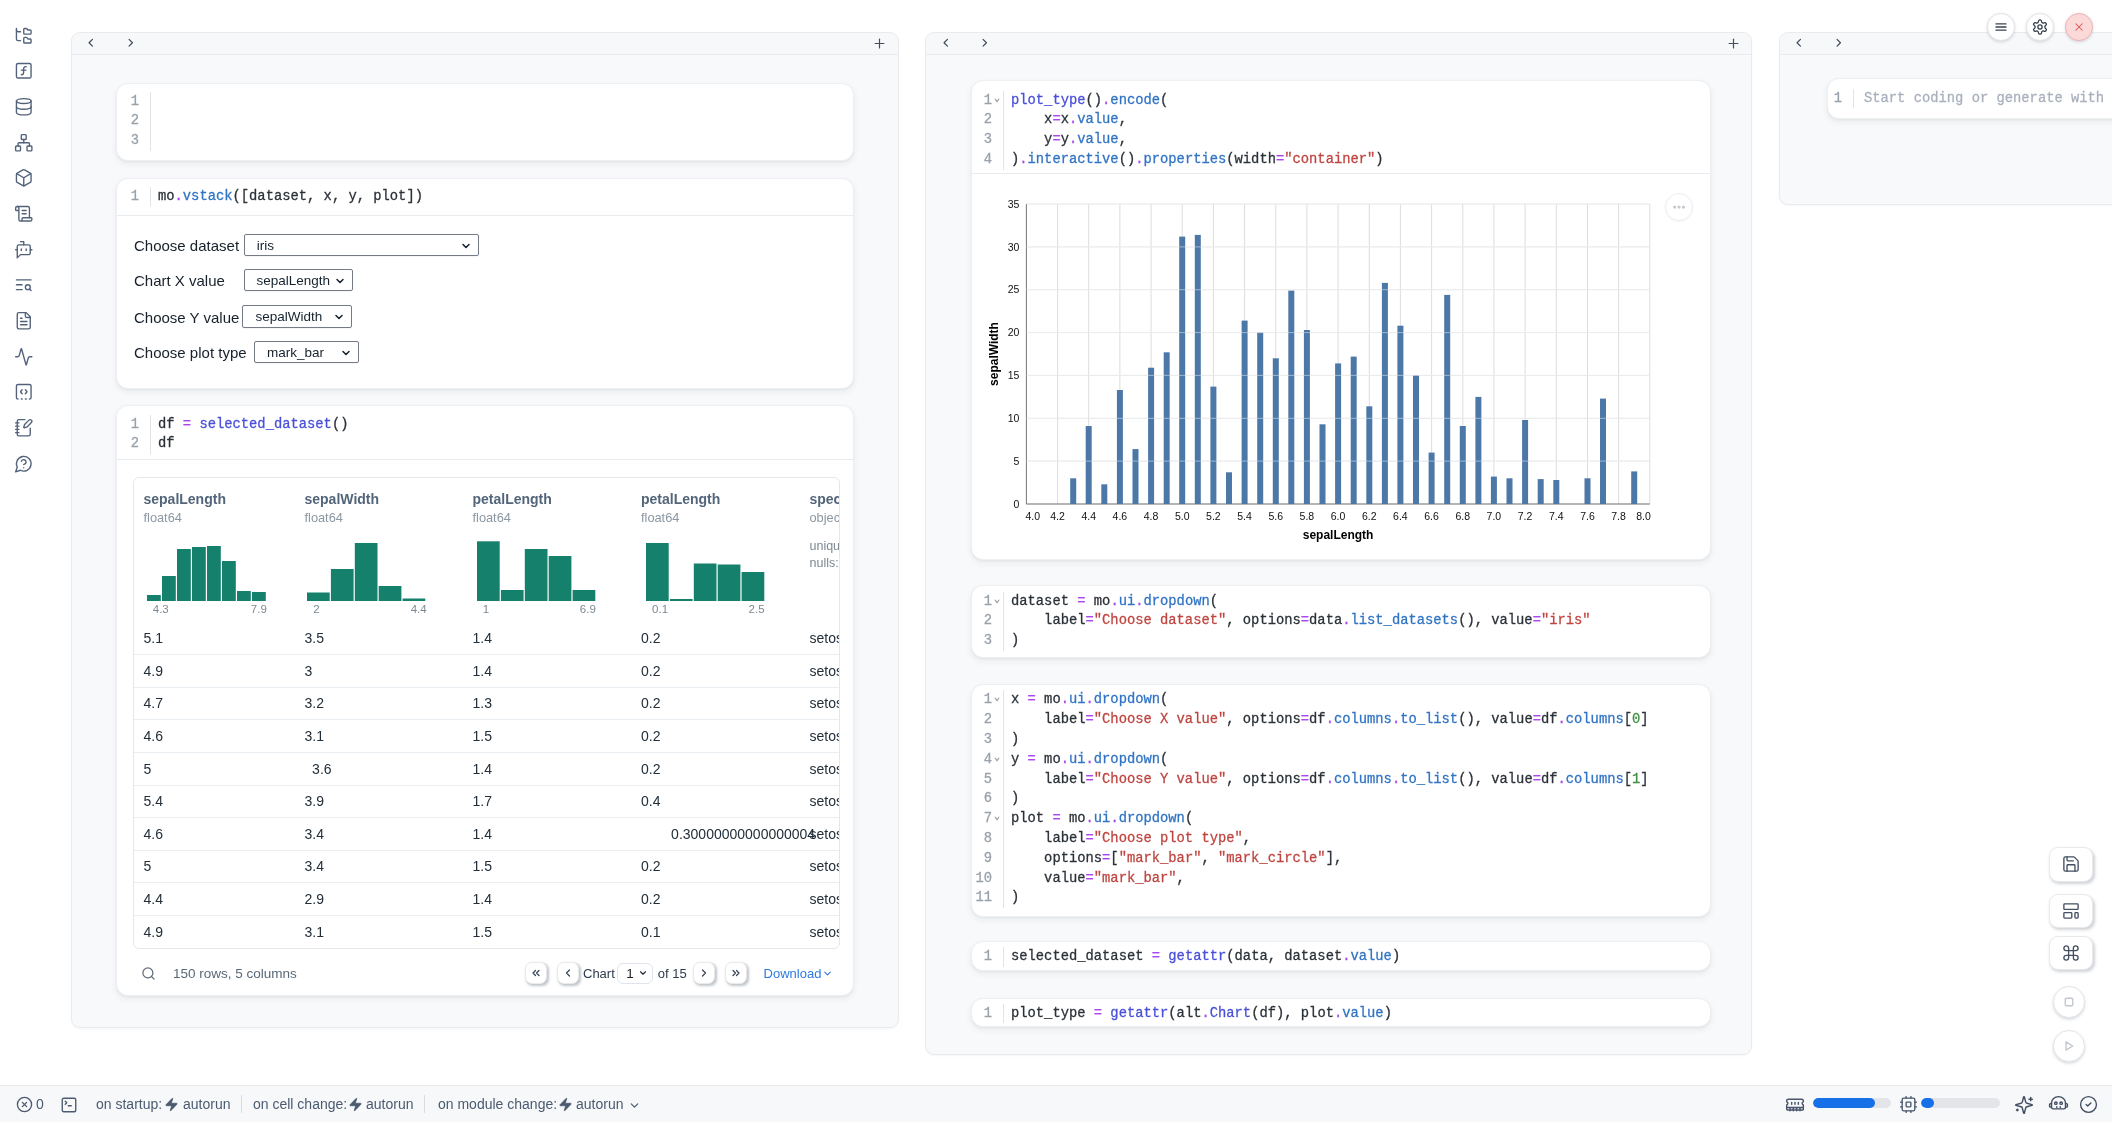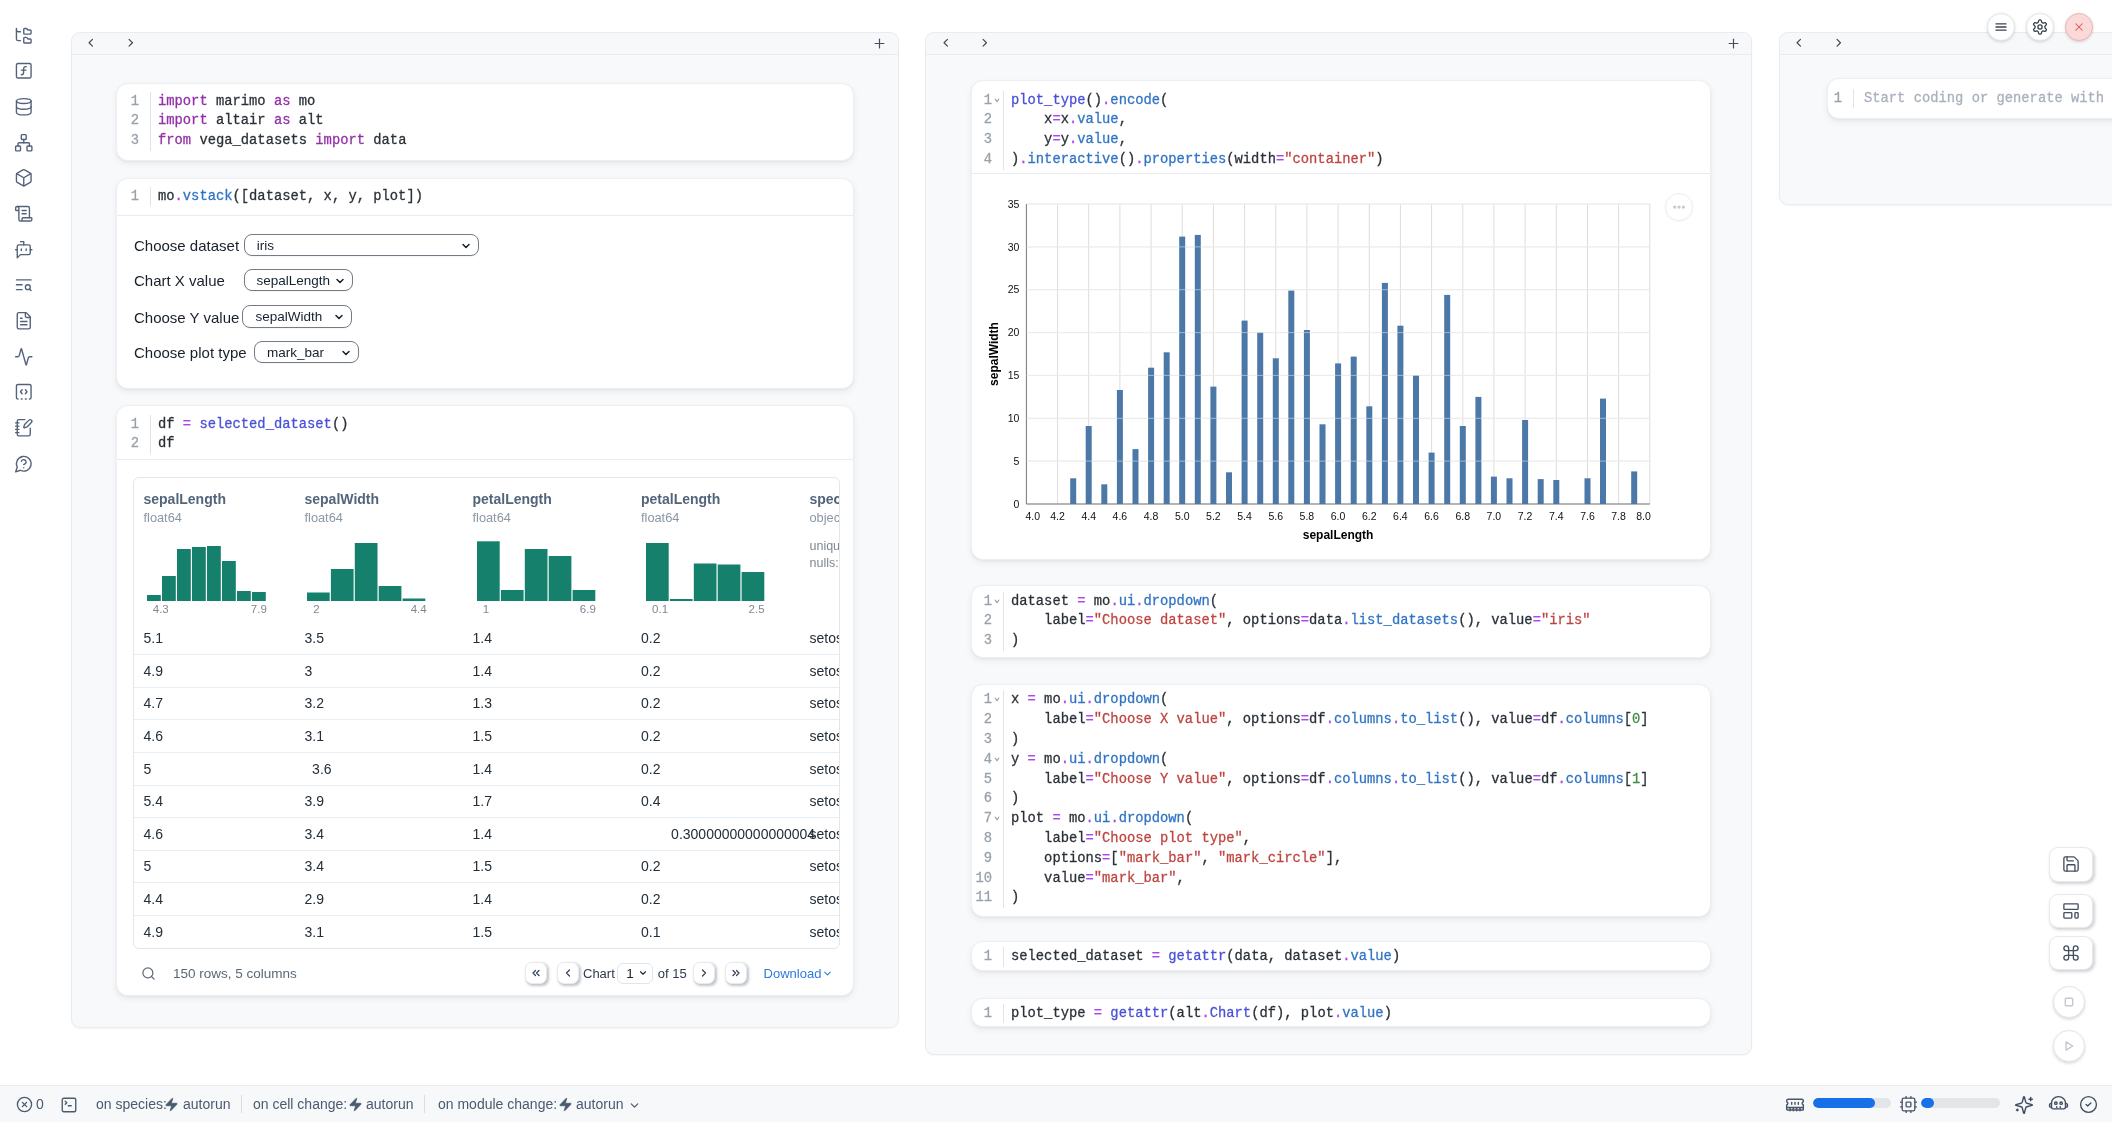--- a/index.html
+++ b/index.html
@@ -10,21 +10,21 @@
  box-shadow:0 3px 6px rgba(40,50,70,.07),0 1px 2px rgba(40,50,70,.05)}
 .codeb{display:flex;font-family:"Liberation Mono",monospace;font-size:13.8px;line-height:19.8px;color:#2b3138;-webkit-text-stroke:0.28px}
 .divb{border-bottom:1px solid #e9ebee}
 .gut{flex:none;display:flex;flex-direction:column;align-items:flex-end;color:#99a1aa;border-right:1px solid #e0e3e7}
 .ln{position:relative;padding-right:11px;white-space:pre}
 .fold{position:absolute;right:1px;top:-2px;width:10px;color:#8d959e;font-size:10px;text-align:center}
 .src{padding-left:7px;white-space:pre}
 .cl{white-space:pre}
 .k{color:#9330a8}.o{color:#ab47ee}.f{color:#3174c4}.g{color:#4950d8}.s{color:#bf4540}.n{color:#3f8f43}
 .lbl{position:absolute;font-size:15px;color:#17202b}
-.sel{position:absolute;background:#fff;border:1px solid #747b87;border-radius:8px;font-size:13.5px;color:#15222e;
+.sel{position:absolute;background:#fff;border:1px solid #747b87;border-radius:2px;font-size:13.5px;color:#15222e;
  box-shadow:0 1px 1px rgba(0,0,0,.04);display:flex;align-items:center;padding-left:12px}
 .sel svg{position:absolute;right:6px;top:50%;margin-top:-5.5px}
 .tbl{position:absolute;background:#fff;border:1px solid #e4e7ea;border-radius:6px;overflow:hidden}
 .th{position:absolute;font-size:14px;font-weight:bold;color:#52657a}
 .tt{position:absolute;font-size:12.8px;color:#8b97a2}
 .hl{position:absolute;font-size:11.5px;color:#7e8893}
 .row{position:absolute;left:0;right:0;height:33px;border-bottom:1px solid #e9eef3}
 .cv{position:absolute;font-size:14px;color:#222e39;top:50%;transform:translateY(-50%)}
 .pgbtn{position:absolute;width:22px;height:22px;background:#fff;border:1px solid #e8eaee;border-radius:7px;
  box-shadow:1.5px 1.5px 2.5px rgba(120,128,140,.45)}
@@ -158,21 +158,20 @@
 <svg class="ic" style="left:1832.2px;top:36.2px;width:13.5px;height:13.5px" viewBox="0 0 24 24" fill="none" stroke="#3d4857" stroke-width="2.1" stroke-linecap="round" stroke-linejoin="round">
     <path d="m9 18 6-6-6-6"></path>
   </svg>
 <div class="cell" style="left:116px;top:83px;width:738px;height:78px">
     <div class="codeb" style="padding-top:7.5px;padding-bottom:8px;">
       <div class="gut" style="width:34px">
         <div class="ln">1<span class="fold"></span></div>
         <div class="ln">2<span class="fold"></span></div>
         <div class="ln">3<span class="fold"></span></div>
       </div>
-      <div class="src"><div class="cl"><span class="k">import</span> marimo <span class="k">as</span> mo</div><div class="cl"><span class="k">import</span> altair <span class="k">as</span> alt</div><div class="cl"><span class="k">from</span> vega_datasets <span class="k">import</span> data</div></div>
     </div>
   </div>
 <div class="cell" style="left:116px;top:177.5px;width:738px;height:211px">
     <div class="codeb divb" style="padding-top:8px;padding-bottom:8.7px;">
       <div class="gut" style="width:34px">
         <div class="ln">1<span class="fold"></span></div>
       </div>
       <div class="src"><div class="cl">mo<span class="o">.</span><span class="f">vstack</span>([dataset, x, y, plot])</div></div>
     </div>
     <div class="lbl" style="left:17px;top:66.7px;transform:translateY(-50%)">Choose dataset</div>
@@ -592,21 +591,21 @@
       <circle cx="12" cy="12" r="10"></circle>
       <path d="m15 9-6 6"></path>
       <path d="m9 9 6 6"></path>
     </svg>
     <div class="sbt" style="left:36px;top:50%">0</div>
     <svg class="ic" style="left:60.0px;top:9.5px;width:18px;height:18px" viewBox="0 0 24 24" fill="none" stroke="#4a5b70" stroke-width="1.8" stroke-linecap="round" stroke-linejoin="round">
       <path d="m7 11 2-2-2-2"></path>
       <path d="M11 13h4"></path>
       <rect x="3" y="3" width="18" height="18" rx="2"></rect>
     </svg>
-    <div class="sbt" style="left:96px;top:50%">on species:</div>
+    <div class="sbt" style="left:96px;top:50%">on startup:</div>
     <svg class="ic" style="left:164.0px;top:11.0px;width:15px;height:15px" viewBox="0 0 24 24" fill="#4a5b70" stroke="#4a5b70" stroke-width="1.2" stroke-linecap="round" stroke-linejoin="round">
       <path d="M4 14a1 1 0 0 1-.78-1.63l9.9-10.2a.5.5 0 0 1 .86.46l-1.92 6.02A1 1 0 0 0 13 10h7a1 1 0 0 1 .78 1.63l-9.9 10.2a.5.5 0 0 1-.86-.46l1.92-6.02A1 1 0 0 0 11 14z"></path>
     </svg>
     <div class="sbt" style="left:183px;top:50%">autorun</div>
     <div class="sep" style="left:241px"></div>
     <div class="sbt" style="left:253px;top:50%">on cell change:</div>
     <svg class="ic" style="left:348.0px;top:11.0px;width:15px;height:15px" viewBox="0 0 24 24" fill="#4a5b70" stroke="#4a5b70" stroke-width="1.2" stroke-linecap="round" stroke-linejoin="round">
       <path d="M4 14a1 1 0 0 1-.78-1.63l9.9-10.2a.5.5 0 0 1 .86.46l-1.92 6.02A1 1 0 0 0 13 10h7a1 1 0 0 1 .78 1.63l-9.9 10.2a.5.5 0 0 1-.86-.46l1.92-6.02A1 1 0 0 0 11 14z"></path>
     </svg>
     <div class="sbt" style="left:366px;top:50%">autorun</div>

